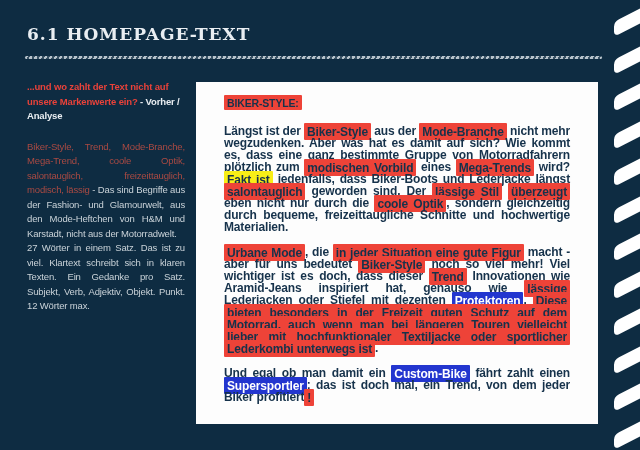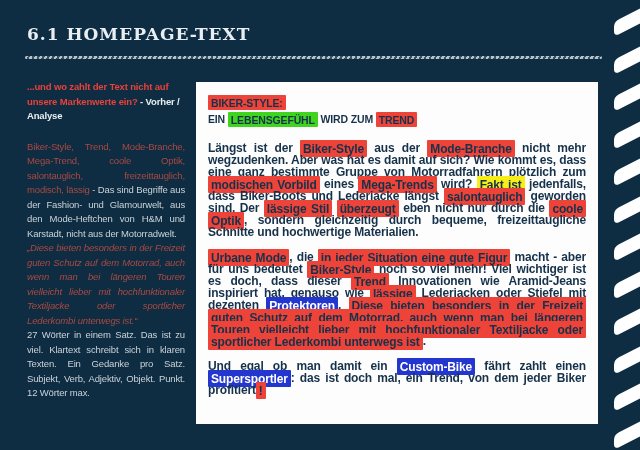--- a/index.html
+++ b/index.html
@@ -35,21 +35,21 @@
   .s-red{color:var(--c-accent-red,#e8423a);margin-top:48px;}
   .s-white{color:#e9eef2;}
   .s-brick{color:var(--c-muted-red,#aa4a43);}
   .s-light{color:var(--c-light-text,#cad3d9);}
   .s-quote{color:var(--c-muted-red,#aa4a43);font-style:italic;}
 
   
   .content-box{
     position:absolute;left:196px;top:82px;width:402px;height:342px;
     background:var(--c-panel,#fdfdfd);
-    box-sizing:border-box;padding:12px 12px;
+    box-sizing:border-box;padding:12px 28px;
     color:var(--c-body-text,#16324b);
   }
   .content-box p{margin:0;font-weight:bold;letter-spacing:-0.15px;}
   .headline{font-size:10.5px;line-height:17px;}
   .body-p{font-size:12px;line-height:12px;text-align:justify;}
   .gap16{margin-top:14px !important;}
   .gap15{margin-top:13px !important;}
 
   
   .s-hlred,.s-hlgreen,.s-hlyellow,.s-hlblue{
@@ -73,27 +73,25 @@
 <body>
 
 <div class="slide">
 
   <h1 class="title">6.1 HOMEPAGE-TEXT</h1>
   <div class="rule"></div>
 
   <aside class="sidebar">
     <p class="sb-head"><span class="s-red">...und wo zahlt der Text nicht auf unsere Markenwerte ein?</span><span class="s-white"> - Vorher / Analyse</span></p>
     <p class="just"><span class="s-brick">Biker-Style, Trend, Mode-Branche, Mega-Trend, coole Optik, salontauglich, freizeittauglich, modisch, lässig</span><span class="s-light"> - Das sind Begriffe aus der Fashion- und Glamourwelt, aus den Mode-Heftchen von H&amp;M und Karstadt, nicht aus der Motorradwelt.</span></p>
-    <p class="just s-quote">„Diese bieten besonders in der Freizeit guten Schutz auf dem Motorrad, auch wenn man bei längeren Touren vielleicht lieber mit hochfunktionaler Textiljacke oder sportlicher Lederkombi unterwegs ist.“</p>
     <p class="just s-light">27 Wörter in einem Satz. Das ist zu viel. Klartext schreibt sich in klaren Texten. Ein Gedanke pro Satz. Subjekt, Verb, Adjektiv, Objekt. Punkt. 12 Wörter max.</p>
   </aside>
 
   <section class="content-box">
     <p class="headline"><span class="s-hlred">BIKER-STYLE:</span></p>
-    <p class="headline"><span>EIN </span><span class="s-hlgreen">LEBENSGEFÜHL</span><span> WIRD ZUM </span><span class="s-hlred">TREND</span></p>
     <p class="body-p gap16"><span>Längst ist der </span><span class="s-hlred">Biker-Style</span><span> aus der </span><span class="s-hlred">Mode-Branche</span><span> nicht mehr wegzudenken. Aber was hat es damit auf sich? Wie kommt es, dass eine ganz bestimmte Gruppe von Motorradfahrern plötzlich zum </span><span class="s-hlred">modischen Vorbild</span><span> eines </span><span class="s-hlred">Mega-Trends</span><span> wird? </span><span class="s-hlyellow">Fakt ist</span><span> jedenfalls, dass Biker-Boots und Lederjacke längst </span><span class="s-hlred">salontauglich</span><span> geworden sind. Der </span><span class="s-hlred">lässige Stil</span><span> </span><span class="s-hlred">überzeugt</span><span> eben nicht nur durch die </span><span class="s-hlred">coole Optik</span><span>, sondern gleichzeitig durch bequeme, freizeittaugliche Schnitte und hochwertige Materialien.</span></p>
     <p class="body-p gap15"><span class="s-hlred">Urbane Mode</span><span>, die </span><span class="s-hlred">in jeder Situation eine gute Figur</span><span> macht - aber für uns bedeutet </span><span class="s-hlred">Biker-Style</span><span> noch so viel mehr! Viel wichtiger ist es doch, dass dieser </span><span class="s-hlred">Trend</span><span> Innovationen wie Aramid-Jeans inspiriert hat, genauso wie </span><span class="s-hlred">lässige</span><span> Lederjacken oder Stiefel mit dezenten </span><span class="s-hlblue">Protektoren</span><span>. </span><span class="s-hlred">Diese bieten besonders in der Freizeit guten Schutz auf dem Motorrad, auch wenn man bei längeren Touren vielleicht lieber mit hochfunktionaler Textiljacke oder sportlicher Lederkombi unterwegs ist</span><span>.</span></p>
     <p class="body-p gap15"><span>Und egal ob man damit ein </span><span class="s-hlblue">Custom-Bike</span><span> fährt zahlt einen </span><span class="s-hlblue">Supersportler</span><span>: das ist doch mal, ein Trend, von dem jeder Biker profitiert</span><span class="s-hlred">!</span></p>
   </section>
 
   <div class="stripes">
     <i class="stripe" style="top:12px"></i>
     <i class="stripe" style="top:49.5px"></i>
     <i class="stripe" style="top:87px"></i>
     <i class="stripe" style="top:124.5px"></i>

